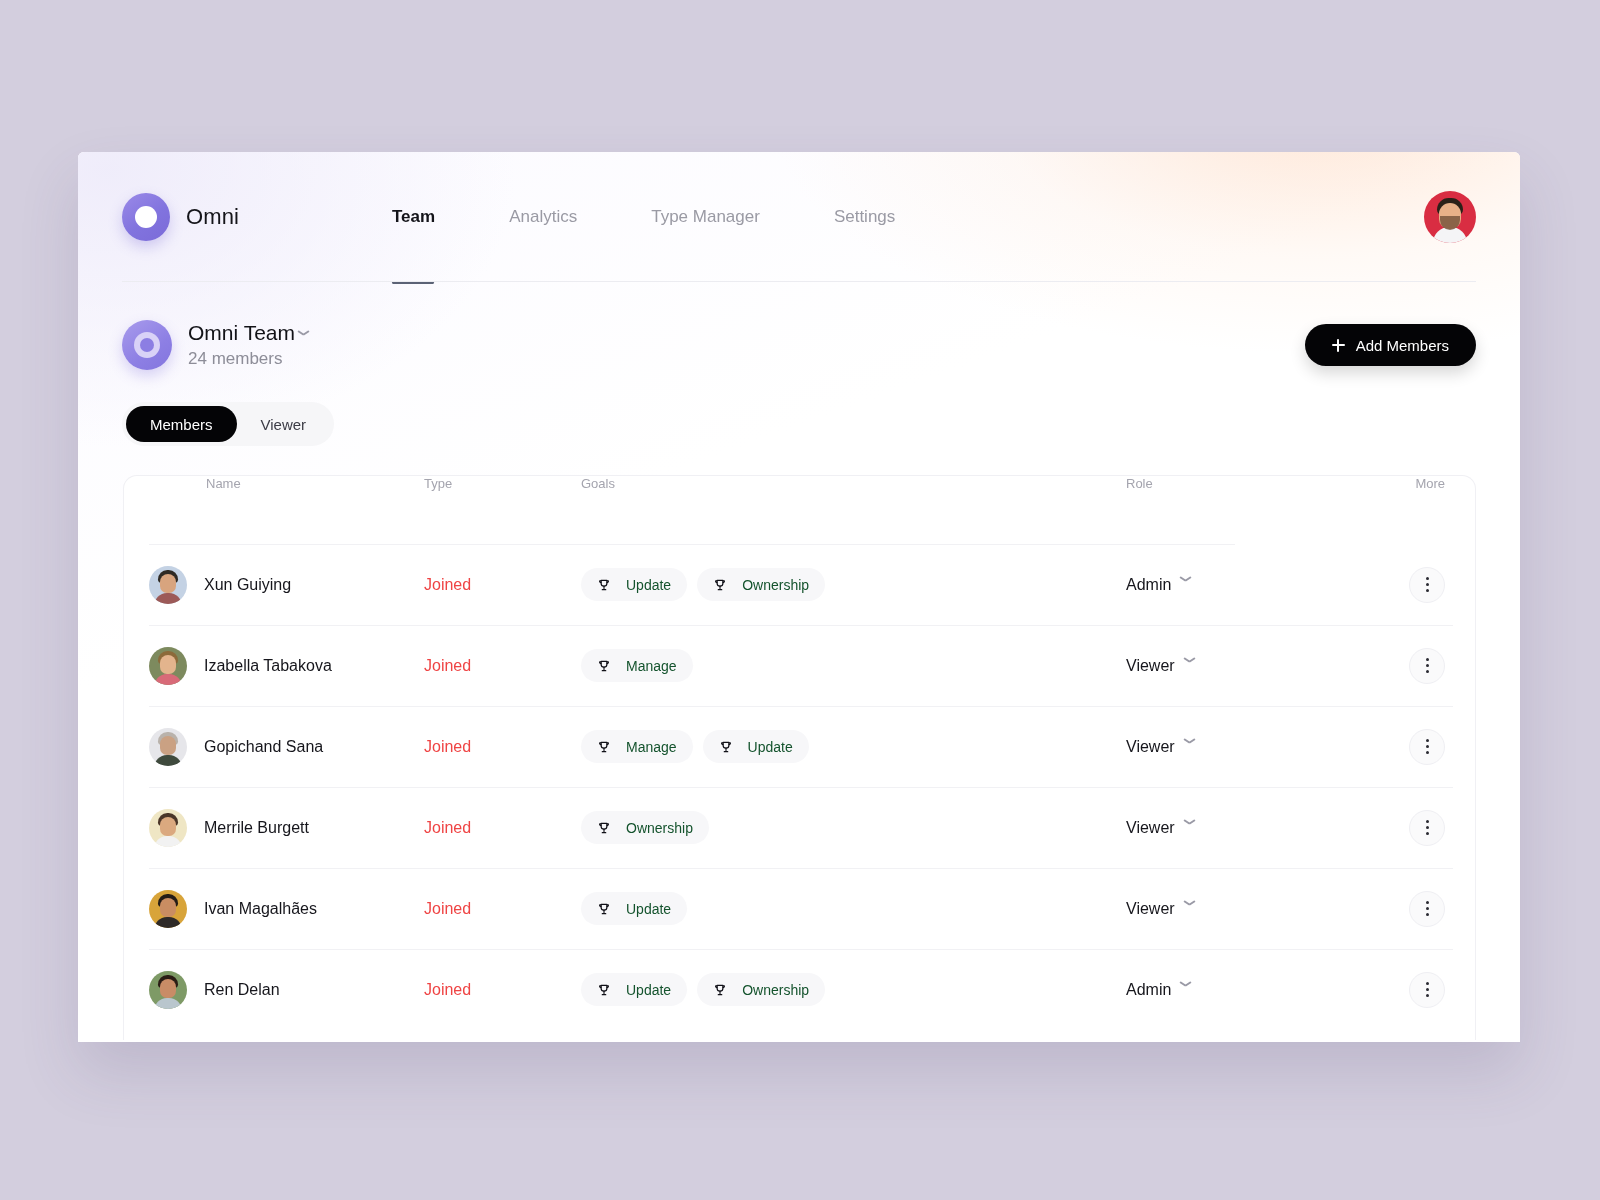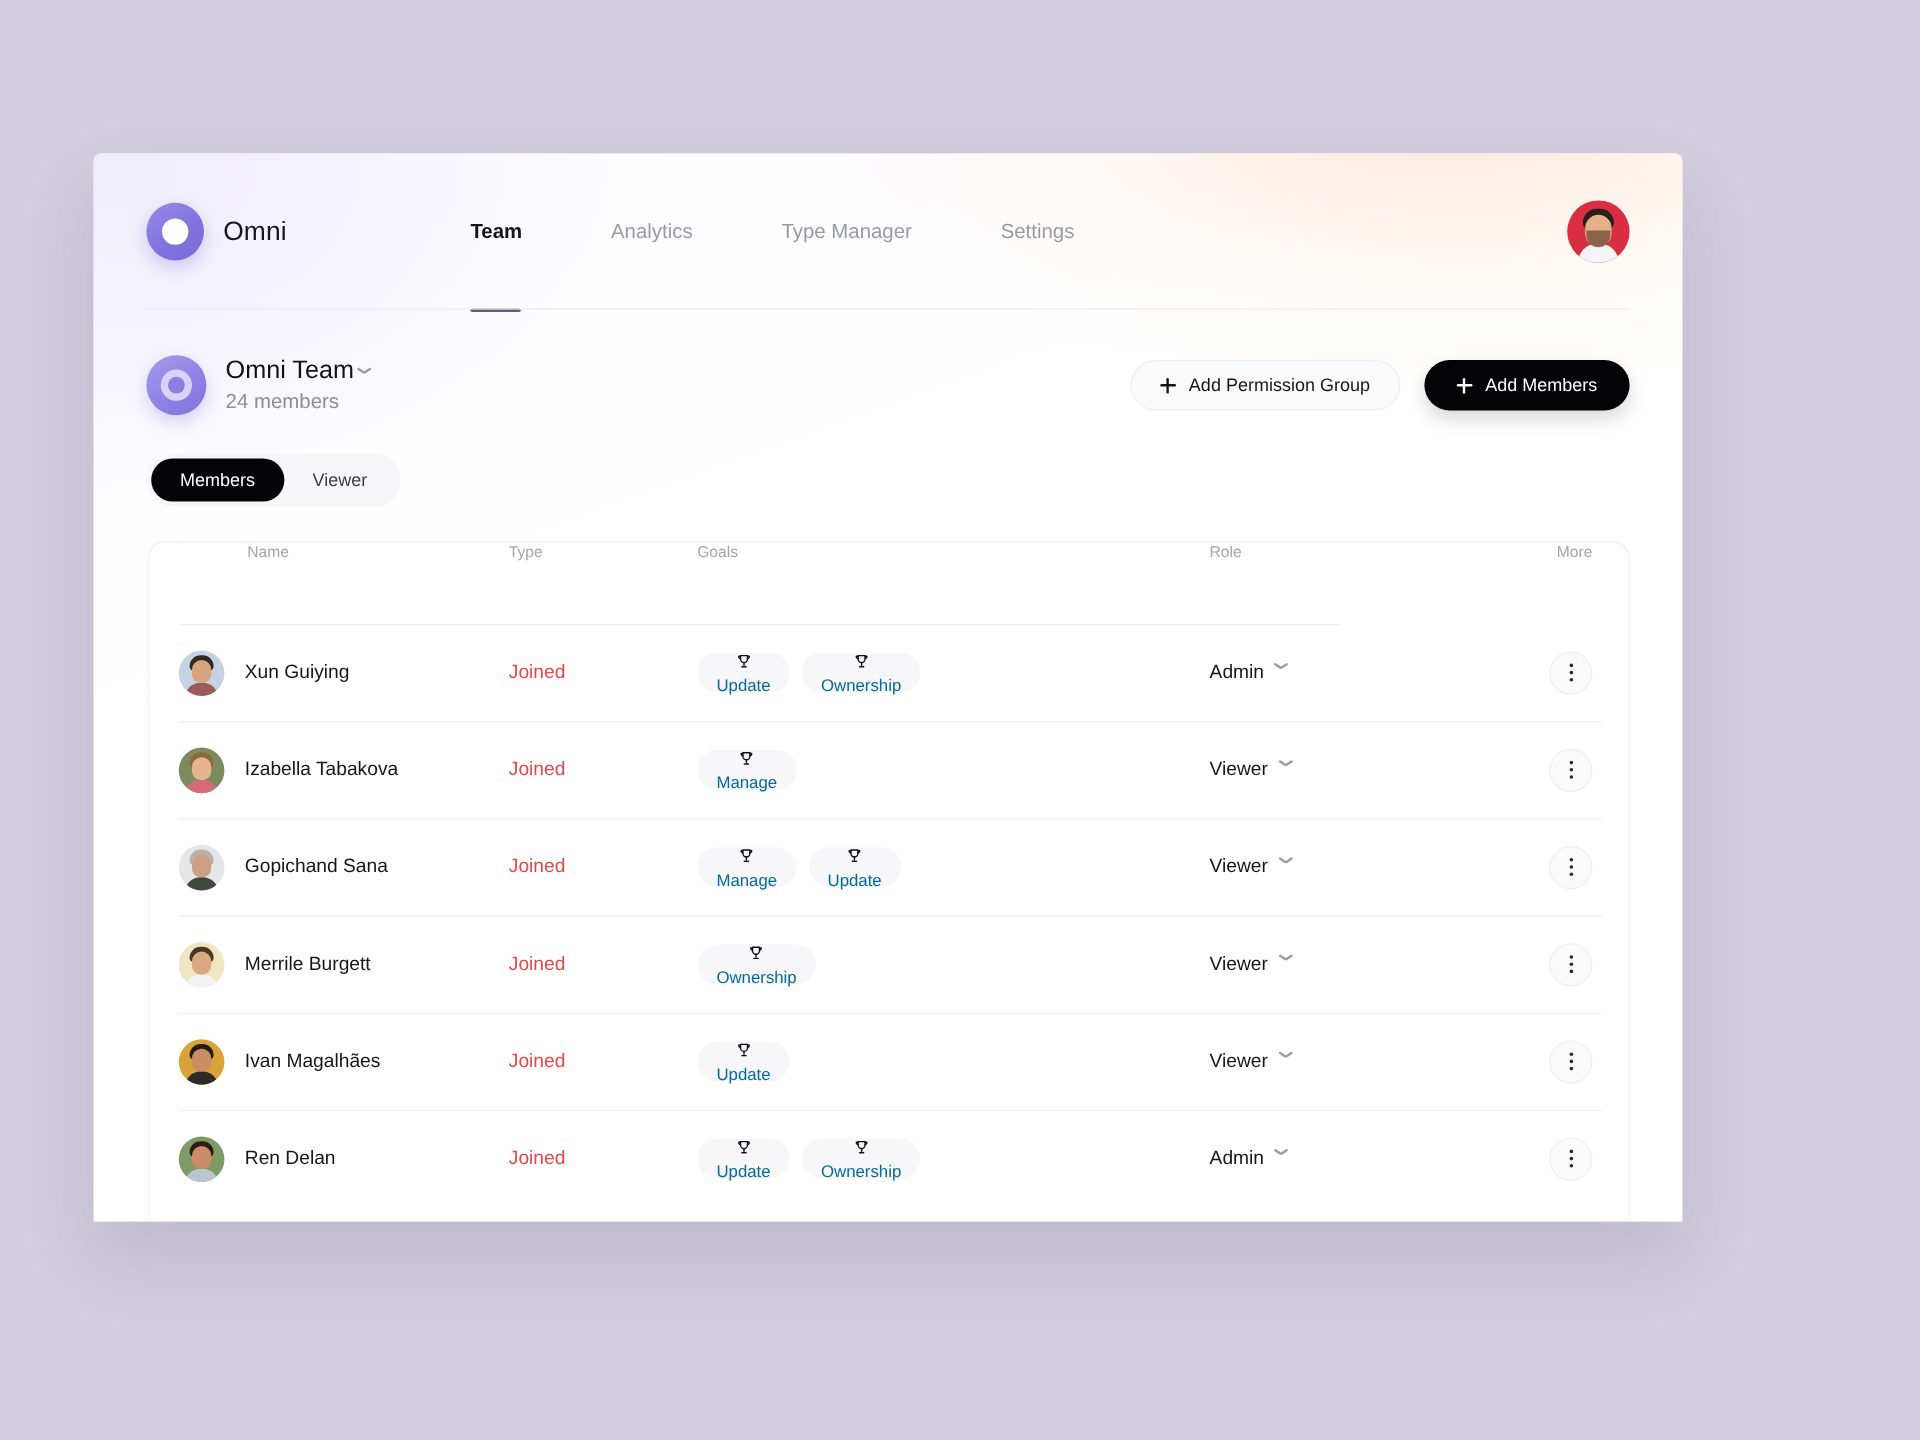--- a/index.html
+++ b/index.html
@@ -13,22 +13,22 @@
   body {
     font-family: "Liberation Sans", sans-serif;
     background: #d3cede;
     position: relative;
   }
 
   
   #app-card {
     position: absolute;
     left: 78px;
-    top: 128px;
-    width: 1324px;
+    top: 152px;
+    width: 1442px;
     height: 890px;
     background: #ffffff;
     border-radius: 6px 6px 0 0;
     overflow: hidden;
     box-shadow: 0 30px 60px rgba(80,70,110,0.16);
   }
   #app-card::before {
     content: "";
     position: absolute;
     inset: 0;
@@ -308,30 +308,29 @@
   .mav-face { position: absolute; left: 11px; top: 8px; width: 16px; height: 19px; border-radius: 8px 8px 7px 7px; }
   .mav-body { position: absolute; left: 5px; bottom: -4px; width: 28px; height: 15px; border-radius: 13px 13px 0 0; }
 
   .member-name { font-size: 16px; color: #16161c; }
   .cell-type { width: 157px; font-size: 16px; color: #ef4444; }
   .cell-goals { flex: 1; display: flex; align-items: center; gap: 10px; }
 
   .chip {
     display: inline-flex;
     align-items: center;
-    gap: 5px;
+    gap: 15px;
     height: 33px;
     padding: 0 16px;
     border-radius: 17px;
     background: #f7f7f9;
     font-size: 14px;
-    color: #0369a1;
+    color: #14532d;
     cursor: pointer;
     white-space: nowrap;
-    flex-direction: column;
   }
   .trophy { flex: none; display: block; }
 
   .cell-role {
     width: 233px;
     display: flex;
     align-items: flex-start;
     gap: 9px;
     font-size: 16px;
     color: #16161c;
@@ -394,24 +393,20 @@
             <div class="team-name">Omni Team</div>
             <span class="chev"></span>
           </div>
           <div class="team-sub">24 members</div>
         </div>
       </div>
 
       <div class="header-spacer"></div>
 
       <div class="header-actions">
-        <button class="btn btn-ghost">
-          <span class="plus"></span>
-          <span>Add Permission Group</span>
-        </button>
         <button class="btn btn-primary">
           <span class="plus"></span>
           <span>Add Members</span>
         </button>
       </div>
     </div>
 
     <div id="segmented-wrap">
       <div class="segmented">
         <div class="seg active">Members</div>

